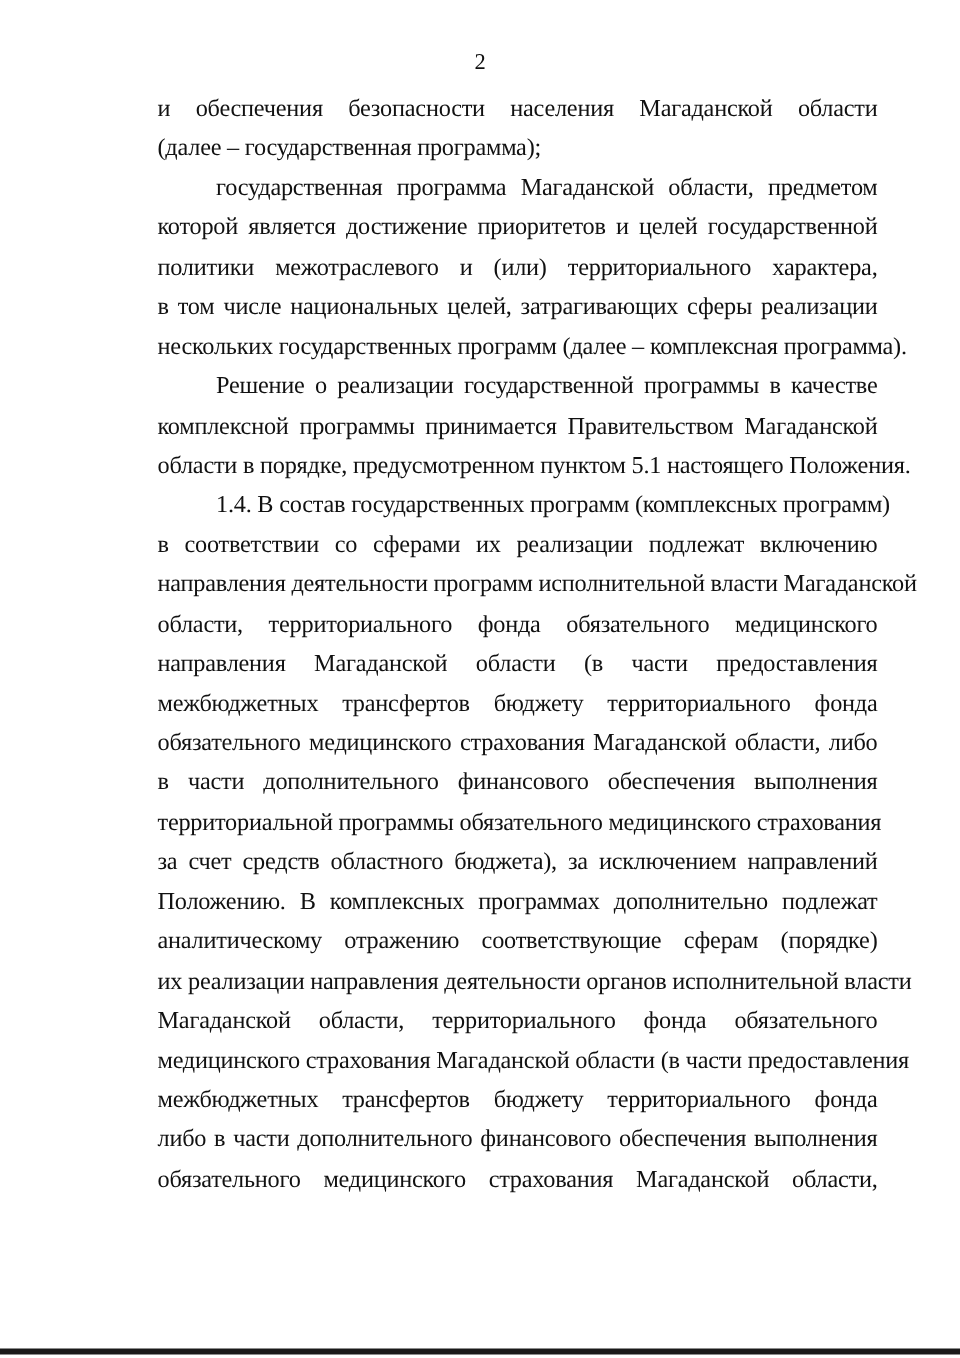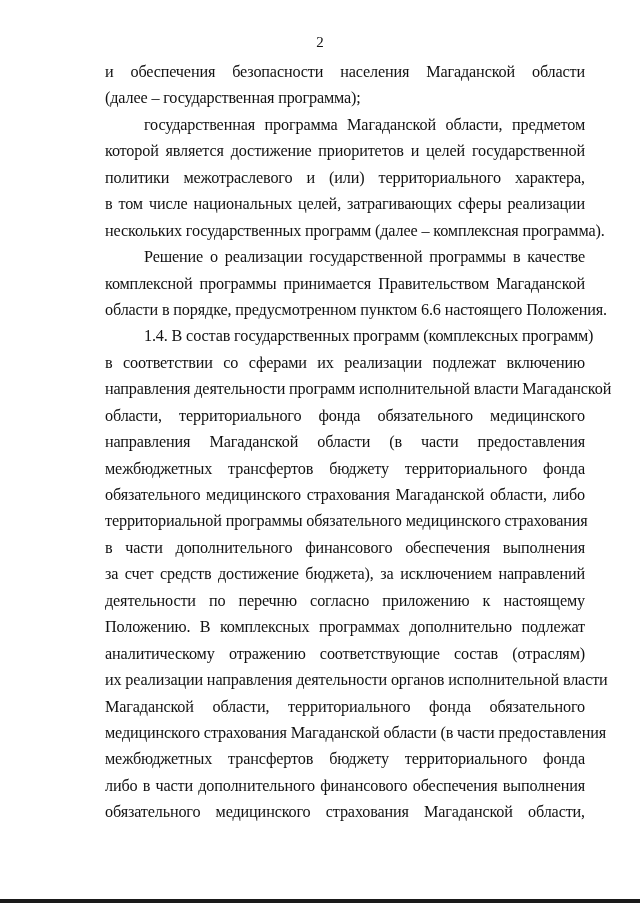--- a/index.html
+++ b/index.html
@@ -37,34 +37,33 @@
   <div class="body-text" id="body-text">
       <div class="line">и обеспечения безопасности населения Магаданской области</div>
       <div class="line last">(далее – государственная программа);</div>
       <div class="line indent">государственная программа Магаданской области, предметом</div>
       <div class="line">которой является достижение приоритетов и целей государственной</div>
       <div class="line">политики межотраслевого и (или) территориального характера,</div>
       <div class="line">в том числе национальных целей, затрагивающих сферы реализации</div>
       <div class="line last">нескольких государственных программ (далее – комплексная программа).</div>
       <div class="line indent">Решение о реализации государственной программы в качестве</div>
       <div class="line">комплексной программы принимается Правительством Магаданской</div>
-      <div class="line last">области в порядке, предусмотренном пунктом 6.6 настоящего Положения.</div>
+      <div class="line last">области в порядке, предусмотренном пунктом 5.1 настоящего Положения.</div>
       <div class="line indent">1.4. В состав государственных программ (комплексных программ)</div>
       <div class="line">в соответствии со сферами их реализации подлежат включению</div>
       <div class="line">направления деятельности программ исполнительной власти Магаданской</div>
       <div class="line">области, территориального фонда обязательного медицинского</div>
       <div class="line">направления Магаданской области (в части предоставления</div>
       <div class="line">межбюджетных трансфертов бюджету территориального фонда</div>
       <div class="line">обязательного медицинского страхования Магаданской области, либо</div>
+      <div class="line">в части дополнительного финансового обеспечения выполнения</div>
       <div class="line">территориальной программы обязательного медицинского страхования</div>
-      <div class="line">в части дополнительного финансового обеспечения выполнения</div>
-      <div class="line">за счет средств достижение бюджета), за исключением направлений</div>
-      <div class="line">деятельности по перечню согласно приложению к настоящему</div>
+      <div class="line">за счет средств областного бюджета), за исключением направлений</div>
       <div class="line">Положению. В комплексных программах дополнительно подлежат</div>
-      <div class="line">аналитическому отражению соответствующие состав (отраслям)</div>
+      <div class="line">аналитическому отражению соответствующие сферам (порядке)</div>
       <div class="line">их реализации направления деятельности органов исполнительной власти</div>
       <div class="line">Магаданской области, территориального фонда обязательного</div>
       <div class="line">медицинского страхования Магаданской области (в части предоставления</div>
       <div class="line">межбюджетных трансфертов бюджету территориального фонда</div>
       <div class="line">либо в части дополнительного финансового обеспечения выполнения</div>
       <div class="line">обязательного медицинского страхования Магаданской области,</div>
     </div>
   <div class="bottom-bar"></div>
 </div>
 

